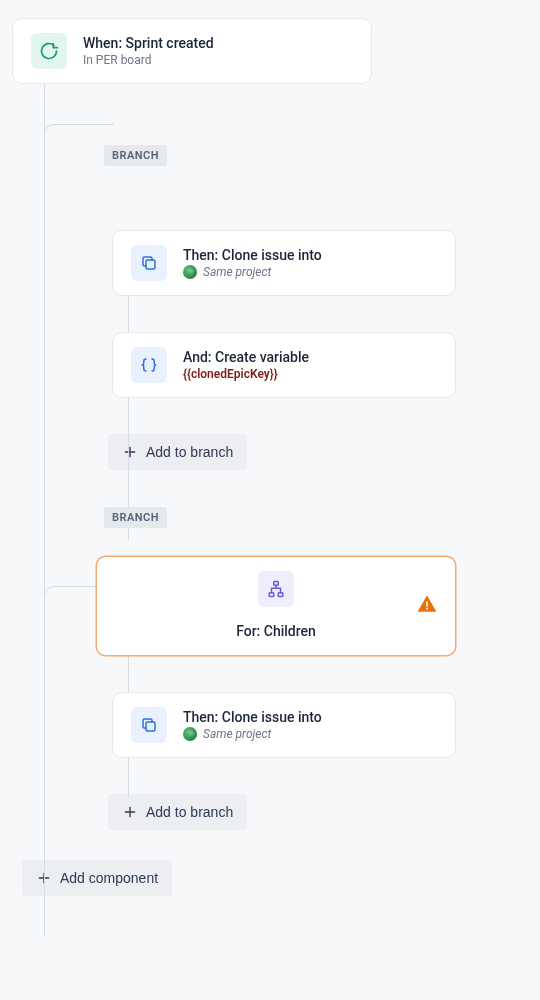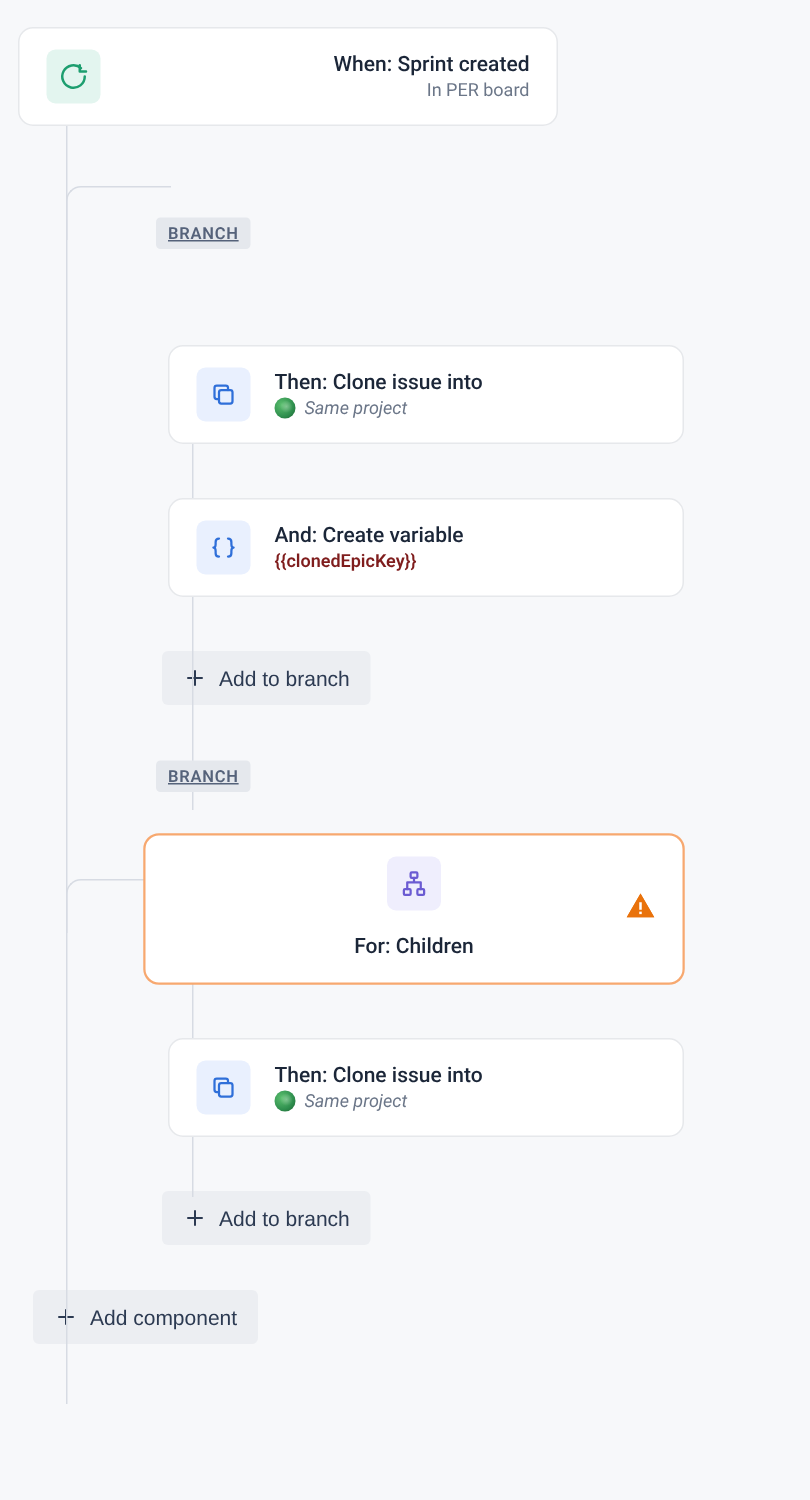--- a/index.html
+++ b/index.html
@@ -79,21 +79,20 @@
   }
   .branch-badge {
     display: inline-block;
     background: #e5e8ed;
     color: #55627a;
     font-size: 11px;
     font-weight: 600;
     letter-spacing: .5px;
     padding: 4px 8px;
     border-radius: 3px;
-    text-decoration: underline;
   }
   .btn {
     display: inline-flex;
     align-items: flex-start;
     gap: 8px;
     background: #eceef2;
     color: #2c3a52;
     font-size: 14px;
     font-weight: 500;
     padding: 10px 14px;
@@ -103,21 +102,21 @@
   }
   .btn svg { flex-shrink: 0; }
   .warn-icon {
     position: absolute;
     right: 18px;
     top: 50%;
     transform: translateY(-50%);
   }
 
   
-  .trigger-wrap { position: relative; text-align: right; }
+  .trigger-wrap { position: relative; }
   .trunk {
     position: absolute;
     left: 44px;
     width: 0;
     border-left: 1.5px solid #d7dbe3;
   }
   .branch-corner {
     position: absolute;
     width: 70px;
     height: 36px;

